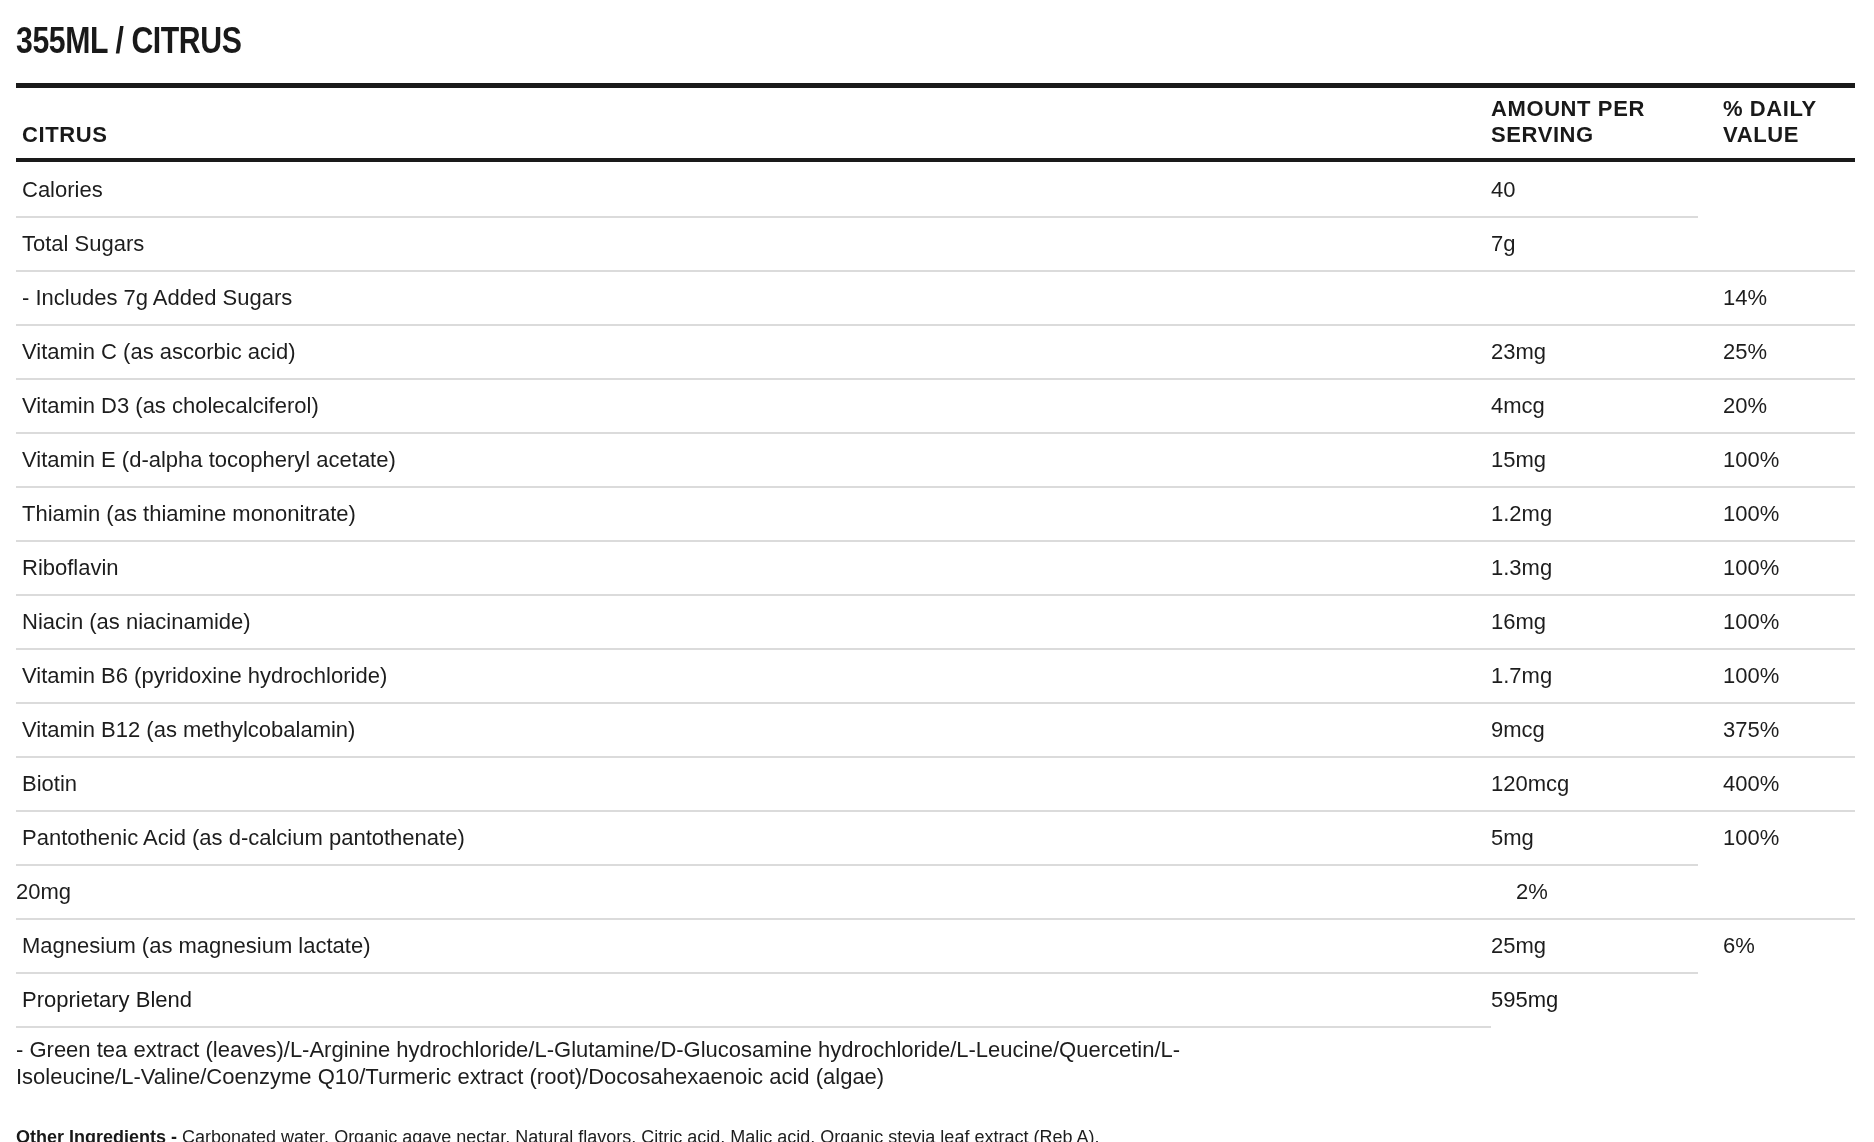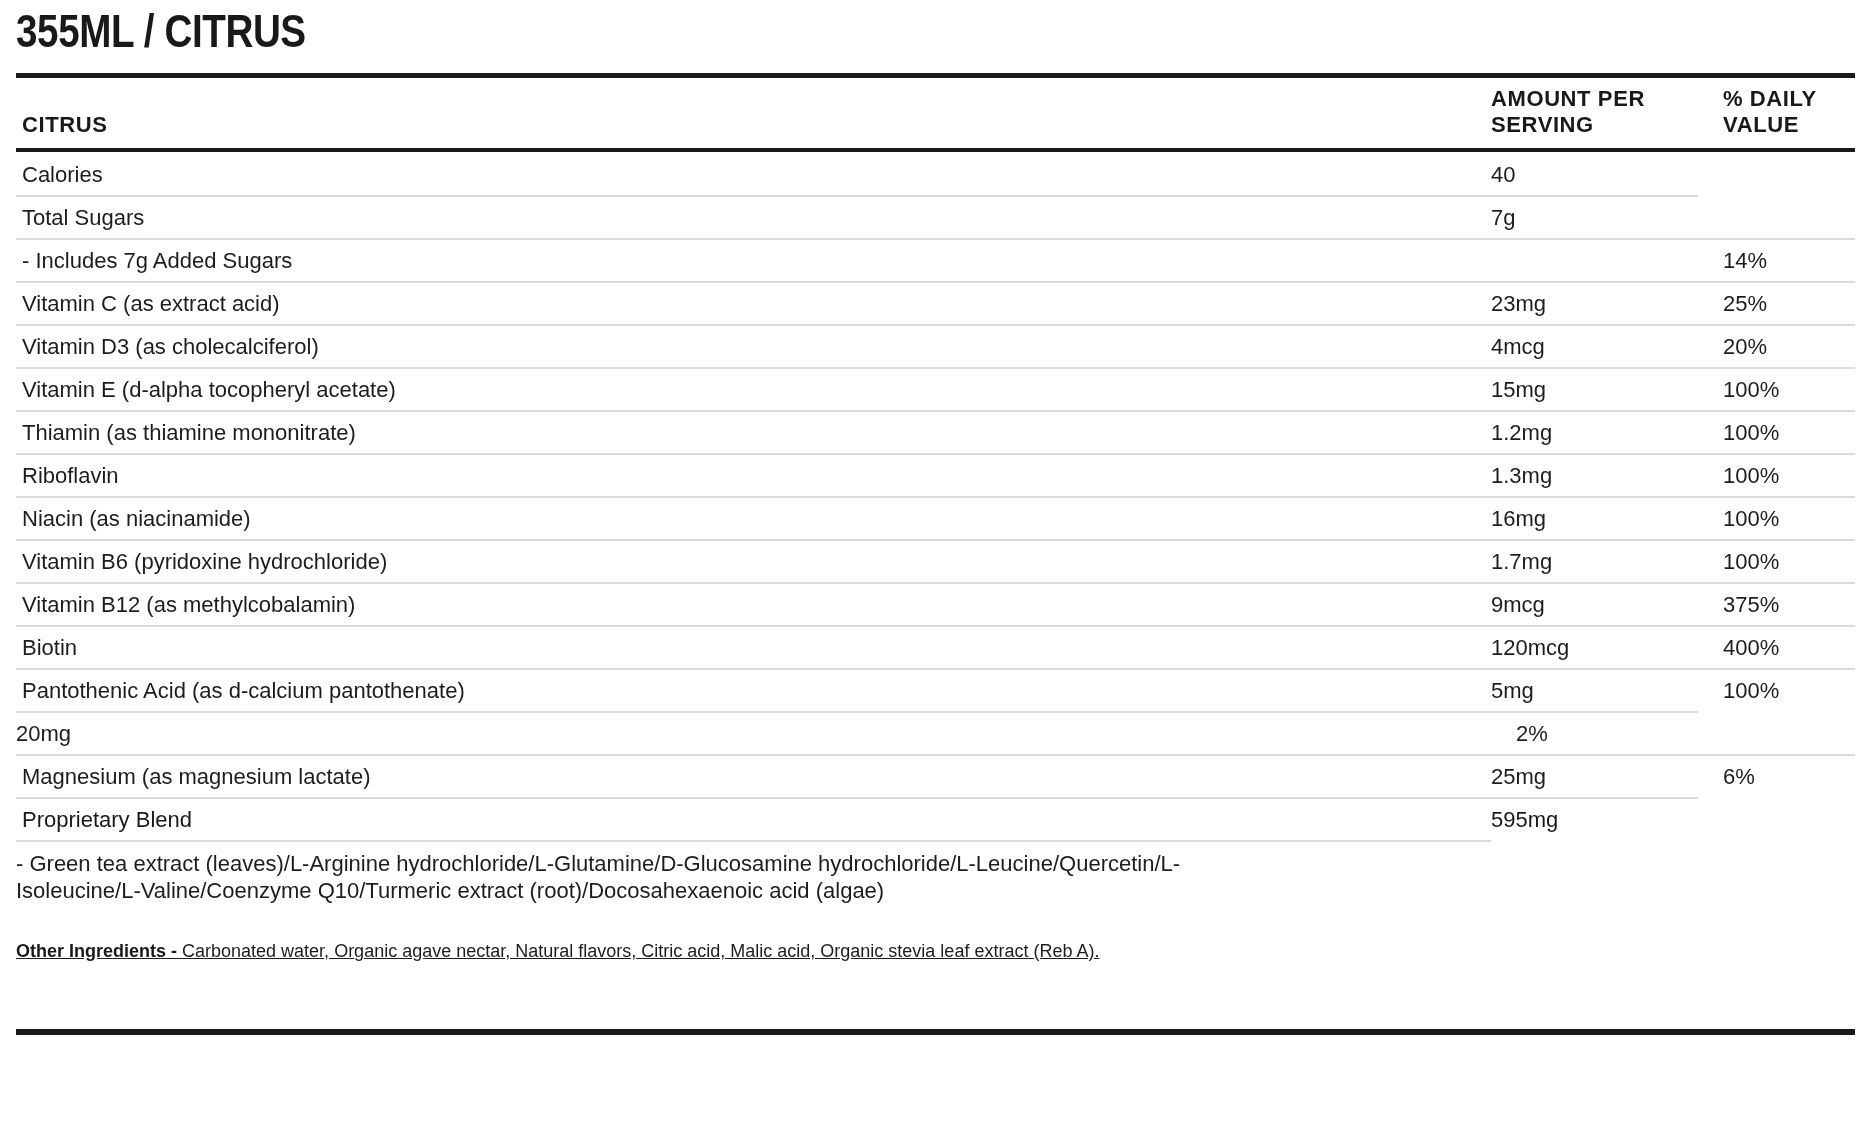--- a/index.html
+++ b/index.html
@@ -7,22 +7,22 @@
     width: 1874px; height: 1142px;
     background: #ffffff;
     overflow: hidden;
     font-family: "Liberation Sans", sans-serif;
     color: var(--text, #1d1d1d);
     -webkit-font-smoothing: antialiased;
   }
   .wrap { margin-left: 16px; width: 1839px; position: relative; }
 
   .title {
-    padding-top: 11px;
-    font-size: 46px;
+    padding-top: 21px;
+    font-size: 36px;
     line-height: 40px;
     font-weight: 700;
     letter-spacing: -0.5px;
     color: var(--heading, #191919);
     white-space: nowrap;
   }
   .title-inner { display: inline-block; transform: scaleX(0.84); transform-origin: 0 50%; }
 
   .bar { background: var(--rule, #1a1a1a); }
   .bar-top { height: 5px; margin-top: 22px; }
@@ -39,21 +39,21 @@
     padding: 8px 0 10px;
     font-size: 22px;
     line-height: 26px;
     font-weight: 700;
     letter-spacing: 0.6px;
     color: var(--heading, #191919);
   }
   .cell-label { padding-left: 6px; }
   .cell-dv { padding-left: 25px; }
 
-  .row { height: 43px; font-size: 22px; }
+  .row { height: 54px; font-size: 22px; }
   .row > div {
     display: flex;
     align-items: center;
     border-top: 2px solid transparent;
     white-space: nowrap;
   }
   .row.div-full > div { border-top-color: var(--divider, #dbdbdb); }
   .row.div-nodv > .cell-label,
   .row.div-nodv > .cell-amount { border-top-color: var(--divider, #dbdbdb); }
   .row.bold { font-weight: 400; color: var(--heading, #191919); }
@@ -98,21 +98,21 @@
     <div class="cell-label">Total Sugars</div>
     <div class="cell-amount">7g</div>
     <div class="cell-dv"></div>
   </div>
       <div class="row grid-cols div-full">
     <div class="cell-label">- Includes 7g Added Sugars</div>
     <div class="cell-amount"></div>
     <div class="cell-dv">14%</div>
   </div>
       <div class="row grid-cols div-full">
-    <div class="cell-label">Vitamin C (as extract acid)</div>
+    <div class="cell-label">Vitamin C (as ascorbic acid)</div>
     <div class="cell-amount">23mg</div>
     <div class="cell-dv">25%</div>
   </div>
       <div class="row grid-cols div-full">
     <div class="cell-label">Vitamin D3 (as cholecalciferol)</div>
     <div class="cell-amount">4mcg</div>
     <div class="cell-dv">20%</div>
   </div>
       <div class="row grid-cols div-full">
     <div class="cell-label">Vitamin E (d-alpha tocopheryl acetate)</div>

